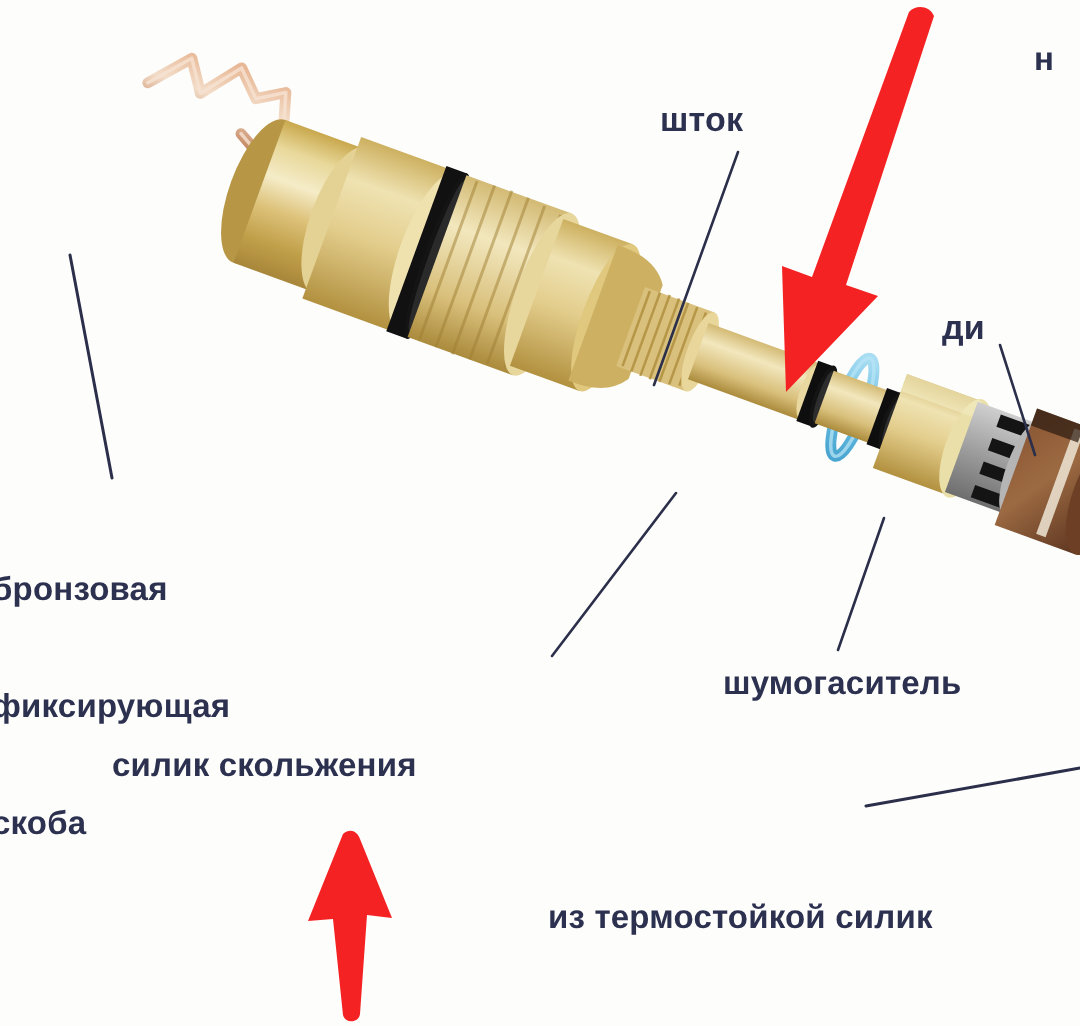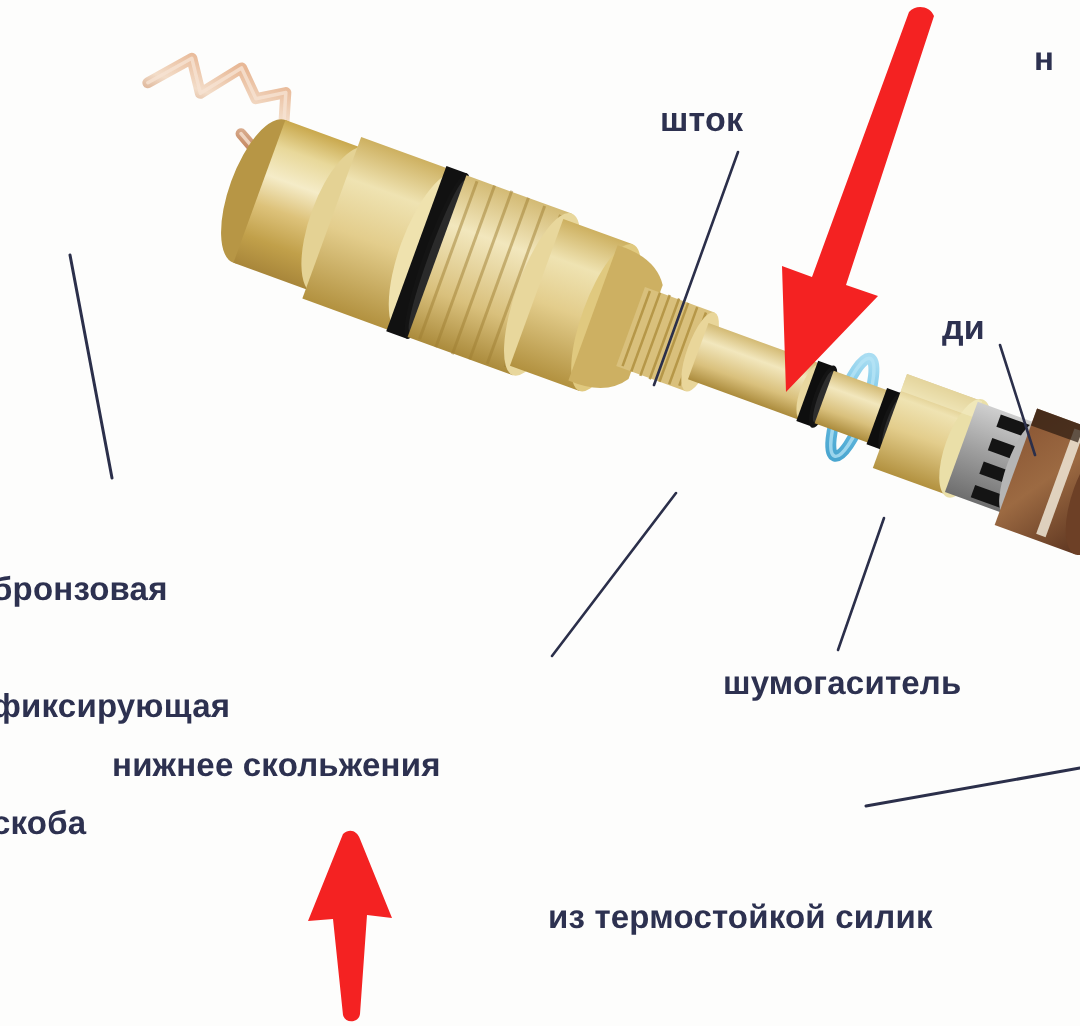--- a/index.html
+++ b/index.html
@@ -248,21 +248,21 @@
     <div style="text-align:right; margin-left:42px;">ди</div>
   </div>
 
   <div class="label lbl-bronze">
     <div>бронзовая</div>
     <div>фиксирующая</div>
     <div>скоба</div>
   </div>
 
   <div class="label lbl-slide">
-    <div>нижнее скольжения</div>
+    <div>силик скольжения</div>
   </div>
 
   <div class="label lbl-noise">шумогаситель</div>
 
   <div class="label lbl-lower">
     <div>из термостойкой силик</div>
     
   </div>
 
 </div>

